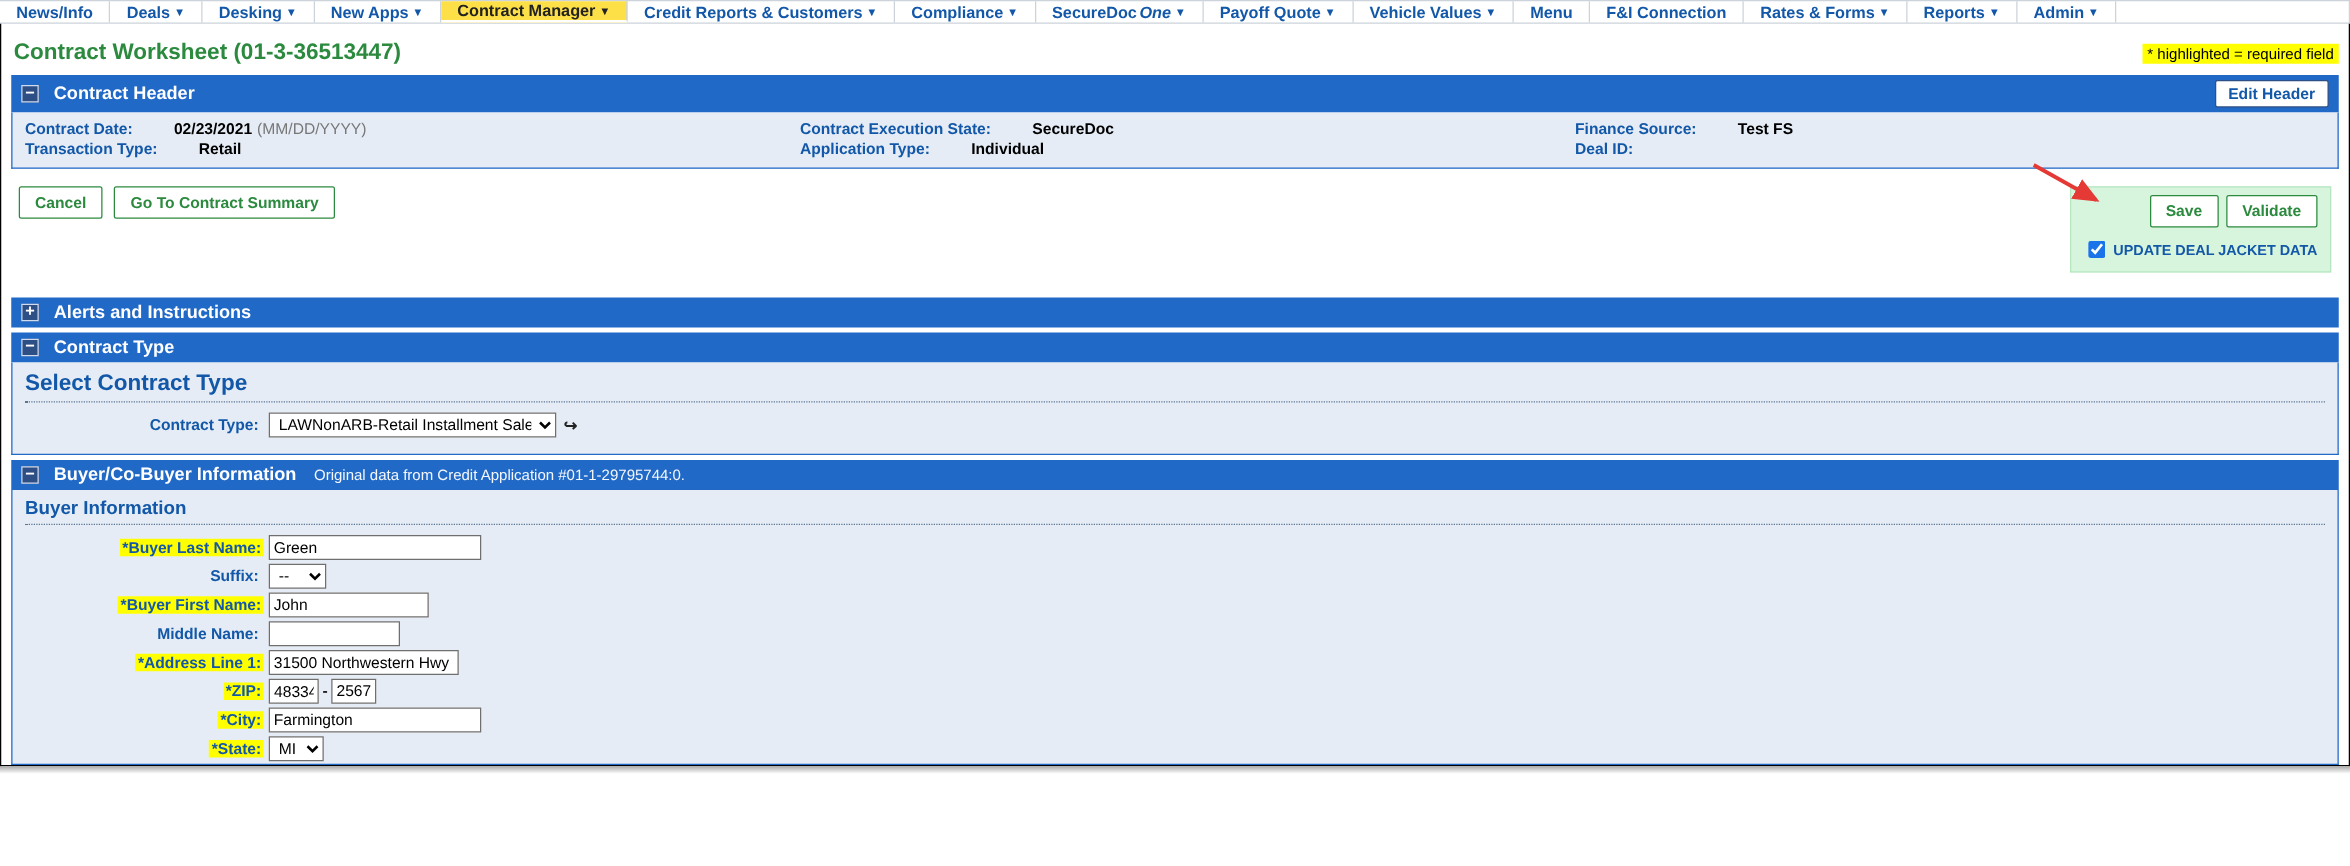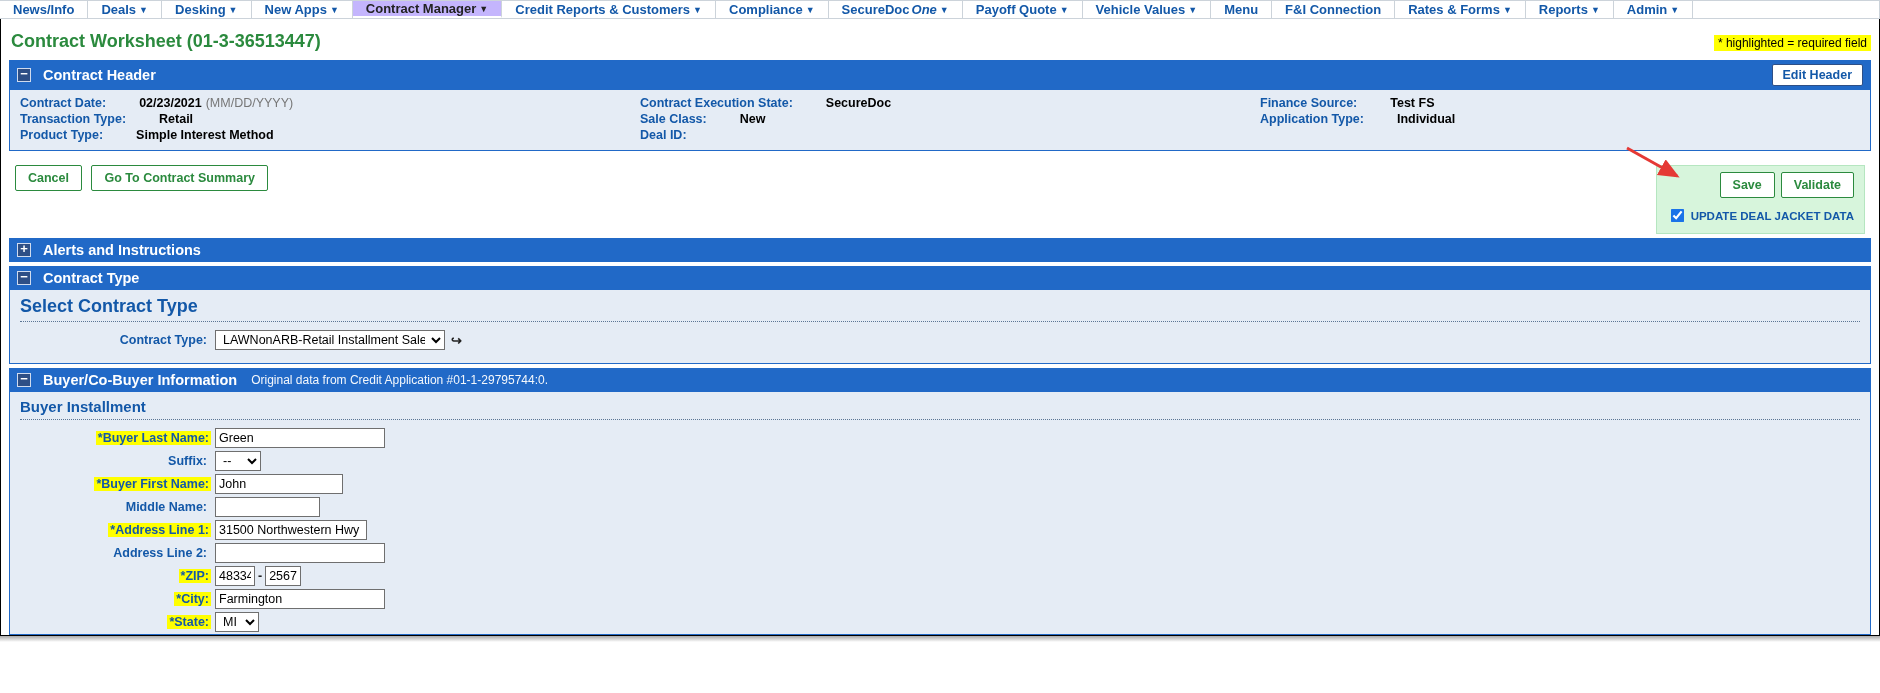--- a/index.html
+++ b/index.html
@@ -36,21 +36,21 @@
     color: var(--blue-link);
     font-weight: 600;
     display: flex;
     align-items: center;
     gap: 2px;
     cursor: pointer;
     font-size: 13px;
     white-space: nowrap;
   }
   .topnav .tab.active {
-    background: #c4b5fd;
+    background: #fde047;
     color: #222;
     border-bottom: 2px solid #fff;
     position: relative;
   }
   .topnav .tab .caret {
     font-size: 9px;
     margin-left: 1px;
   }
   .secure-one em { font-style: italic; font-weight: 600; }
   
@@ -148,21 +148,21 @@
     margin-left: 29px;
   }
   .ch-body .hint {
     color: #777;
     font-weight: 400;
   }
 
   
   .action-row {
     display: flex;
-    padding: 10px 6px 4px 6px;
+    padding: 10px 6px 20px 6px;
     align-items: flex-start;
   }
   .action-row .left-btns button {
     background: #fff;
     border: 1px solid var(--green-title);
     color: var(--green-title);
     font-weight: 700;
     padding: 5px 12px;
     margin-right: 6px;
     border-radius: 2px;
@@ -333,30 +333,22 @@
       </div>
       <div class="row">
         <span class="lab">Finance Source:</span>
         <span class="val">Test FS</span>
       </div>
       <div class="row">
         <span class="lab">Transaction Type:</span>
         <span class="val">Retail</span>
       </div>
       <div class="row">
-        <span class="lab">Sale Class:</span>
-        <span class="val">New</span>
-      </div>
-      <div class="row">
         <span class="lab">Application Type:</span>
         <span class="val">Individual</span>
-      </div>
-      <div class="row">
-        <span class="lab">Product Type:</span>
-        <span class="val">Simple Interest Method</span>
       </div>
       <div class="row">
         <span class="lab">Deal ID:</span>
         <span class="val"></span>
       </div>
     </div>
   </div>
 
   <div class="action-row">
     <div class="left-btns">
@@ -408,21 +400,21 @@
     </div>
   </div>
 
   <div class="section" style="margin-bottom:0">
     <div class="sec-bar">
       <span class="toggle">−</span>
       <span>Buyer/Co-Buyer Information</span>
       <span class="subnote">Original data from Credit Application #01-1-29795744:0.</span>
     </div>
     <div class="bi-body">
-      <h4>Buyer Installment</h4>
+      <h4>Buyer Information</h4>
       <hr class="dotted">
 
       <div class="form-row">
         <span class="label-wrap"><span class="flabel req">*Buyer Last Name:</span></span>
         <input type="text" style="width: 170px;" value="Green">
       </div>
       <div class="form-row">
         <span class="label-wrap"><span class="flabel">Suffix:</span></span>
         <select style="width:46px"><option>--</option></select>
       </div>
@@ -430,24 +422,20 @@
         <span class="label-wrap"><span class="flabel req">*Buyer First Name:</span></span>
         <input type="text" style="width: 128px;" value="John">
       </div>
       <div class="form-row">
         <span class="label-wrap"><span class="flabel">Middle Name:</span></span>
         <input type="text" style="width: 105px;" value="">
       </div>
       <div class="form-row">
         <span class="label-wrap"><span class="flabel req">*Address Line 1:</span></span>
         <input type="text" style="width: 152px;" value="31500 Northwestern Hwy">
-      </div>
-      <div class="form-row">
-        <span class="label-wrap"><span class="flabel">Address Line 2:</span></span>
-        <input type="text" style="width: 170px;" value="">
       </div>
       <div class="form-row">
         <span class="label-wrap"><span class="flabel req">*ZIP:</span></span>
         <input type="text" style="width: 40px;" value="48334">
         <span style="padding:0 3px;font-weight:700">-</span>
         <input type="text" style="width: 36px;" value="2567">
       </div>
       <div class="form-row">
         <span class="label-wrap"><span class="flabel req">*City:</span></span>
         <input type="text" style="width: 170px;" value="Farmington">

